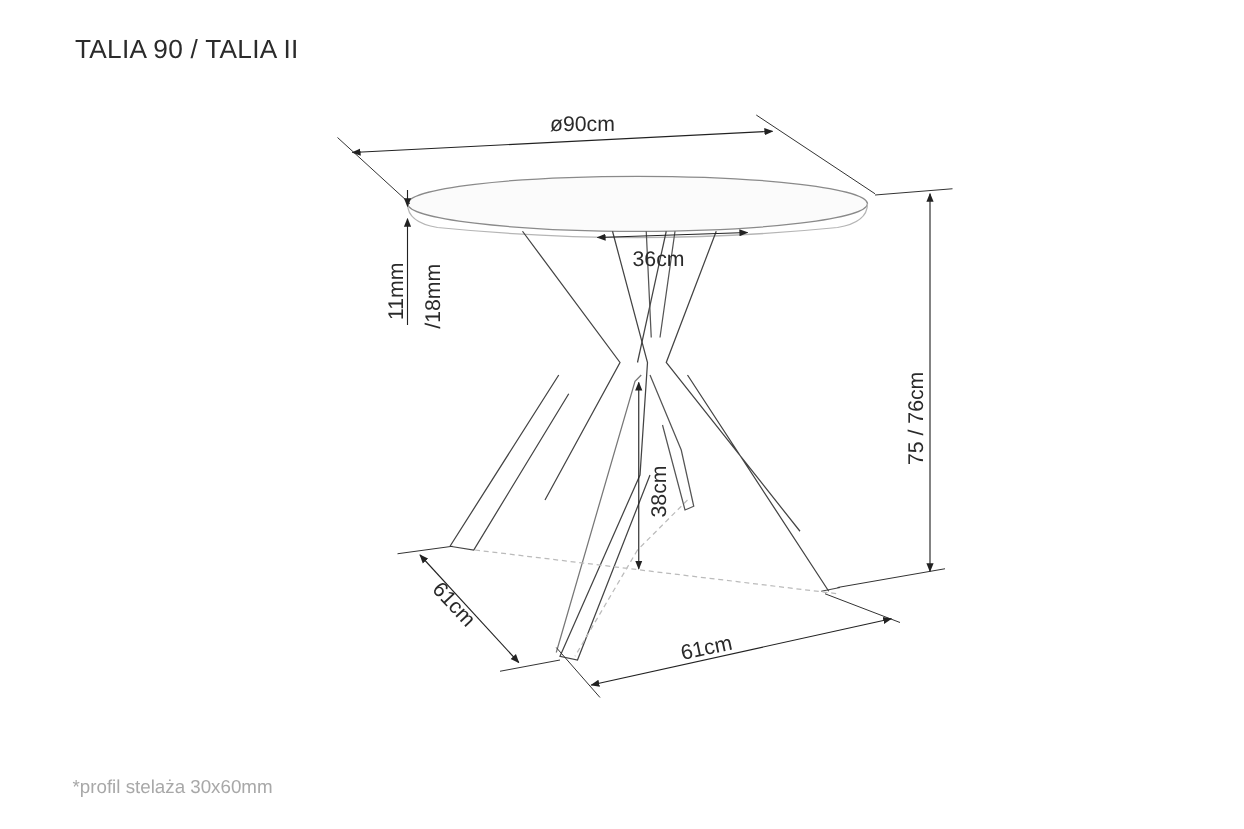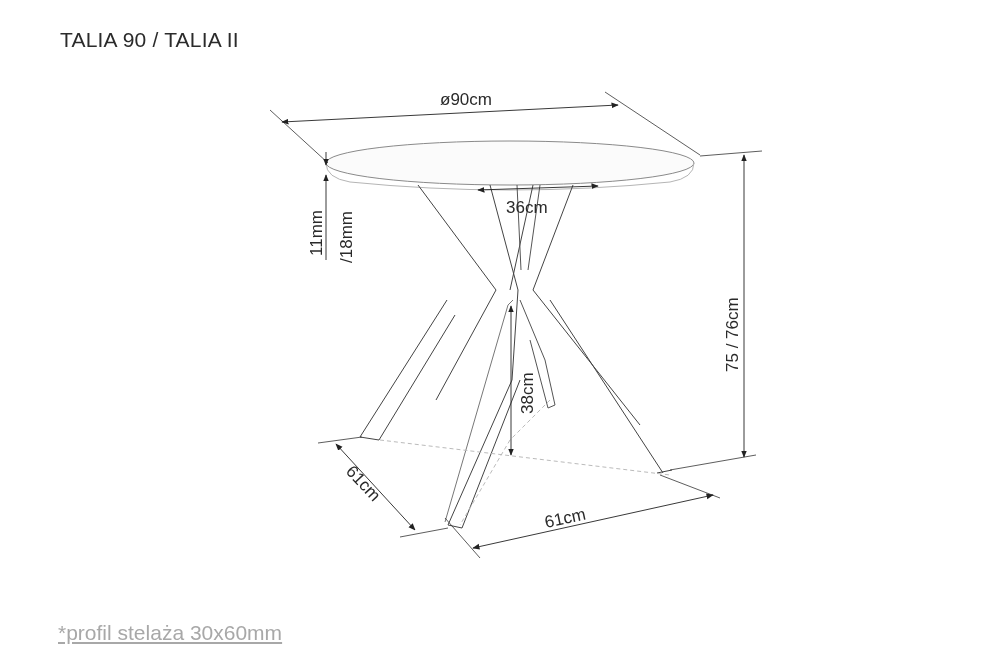--- a/index.html
+++ b/index.html
@@ -1,18 +1,18 @@
 <!DOCTYPE html>
 <html><head>
   <meta charset="utf-8">
   <style>
     html, body { margin: 0; padding: 0; background: #ffffff; }
     body { width: 995px; height: 663px; position: relative; overflow: hidden; font-family: "Liberation Sans", sans-serif; color: #2a2a2a; }
     .title { position: absolute; left: 60px; top: 28px; font-size: 21px; color: #2b2b2b; letter-spacing: 0.2px; }
-    .footnote { position: absolute; left: 58px; top: 621px; font-size: 21px; color: #a8a8a8; text-decoration: underline; }
+    .footnote { position: absolute; left: 58px; top: 621px; font-size: 15px; color: #a8a8a8; }
     svg.drawing { position: absolute; left: 0; top: 0; }
     .dimtxt { font-family: "Liberation Sans", sans-serif; font-size: 17px; fill: #2a2a2a; }
   </style>
 </head>
 <body>
 
 <div class="title">TALIA 90 / TALIA II</div>
 
 <svg class="drawing" width="995" height="663" viewBox="0 0 995 663" xmlns="http://www.w3.org/2000/svg">
   <defs>

